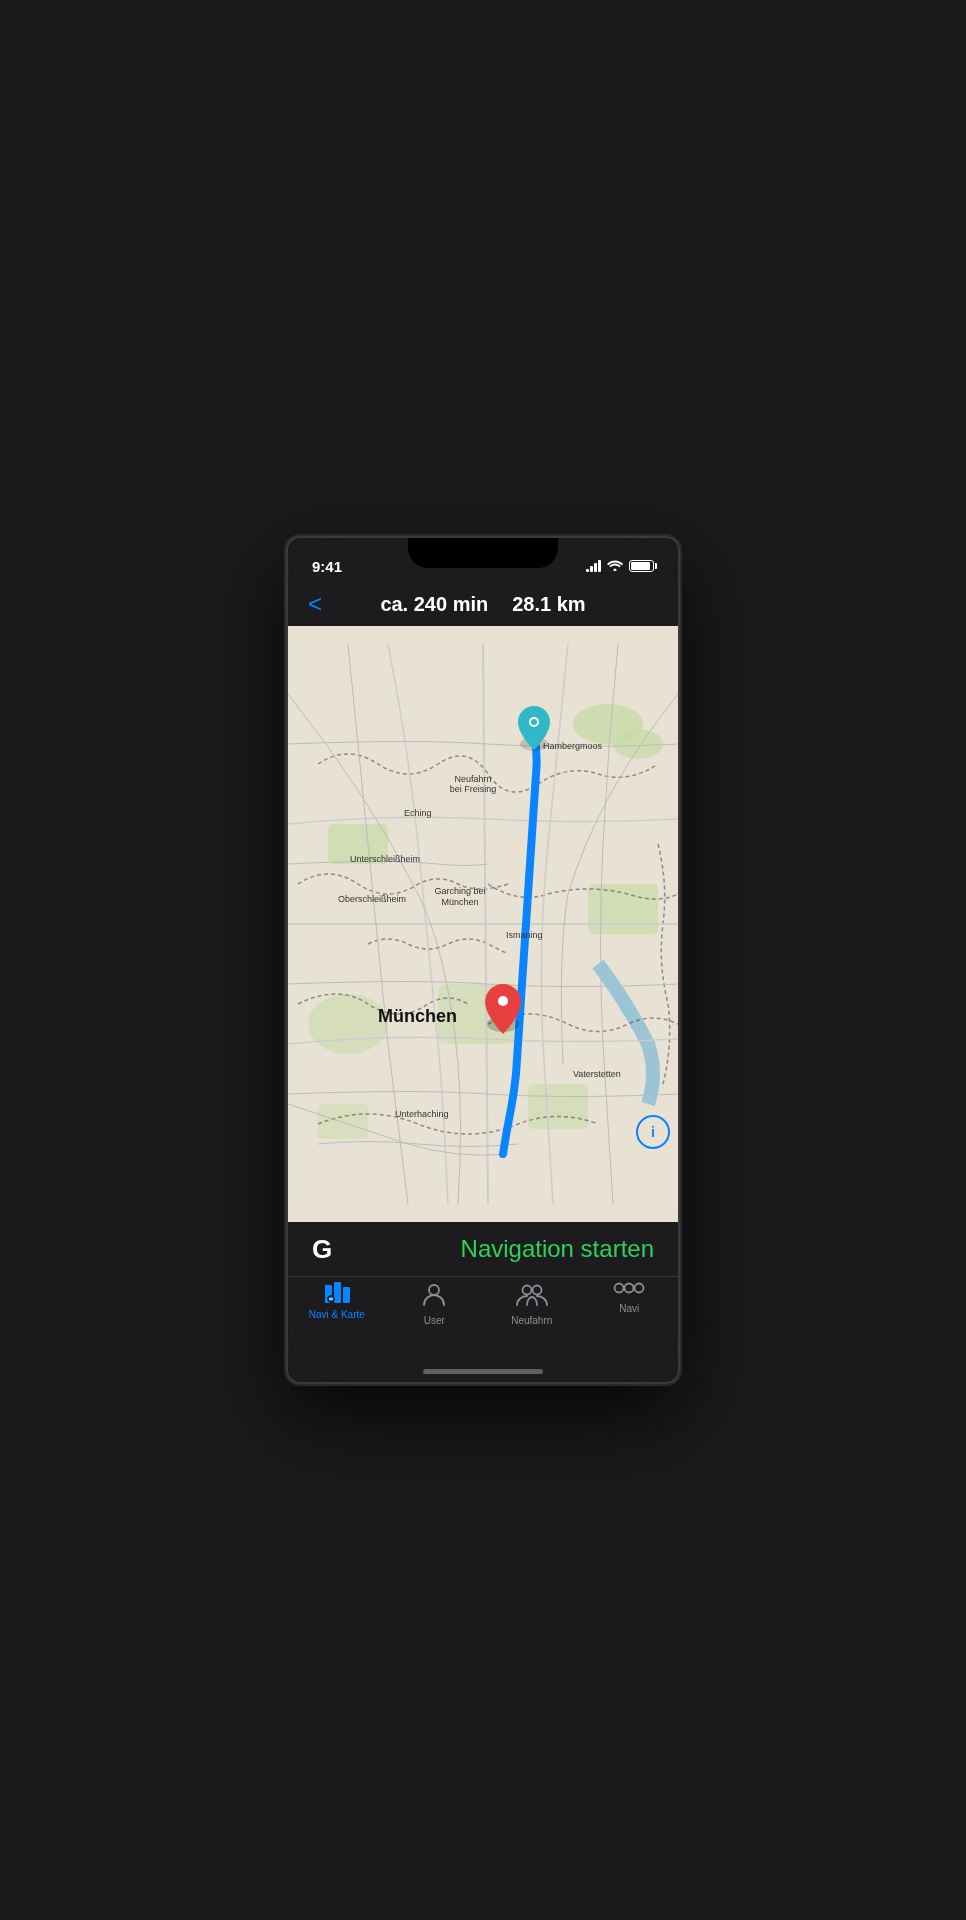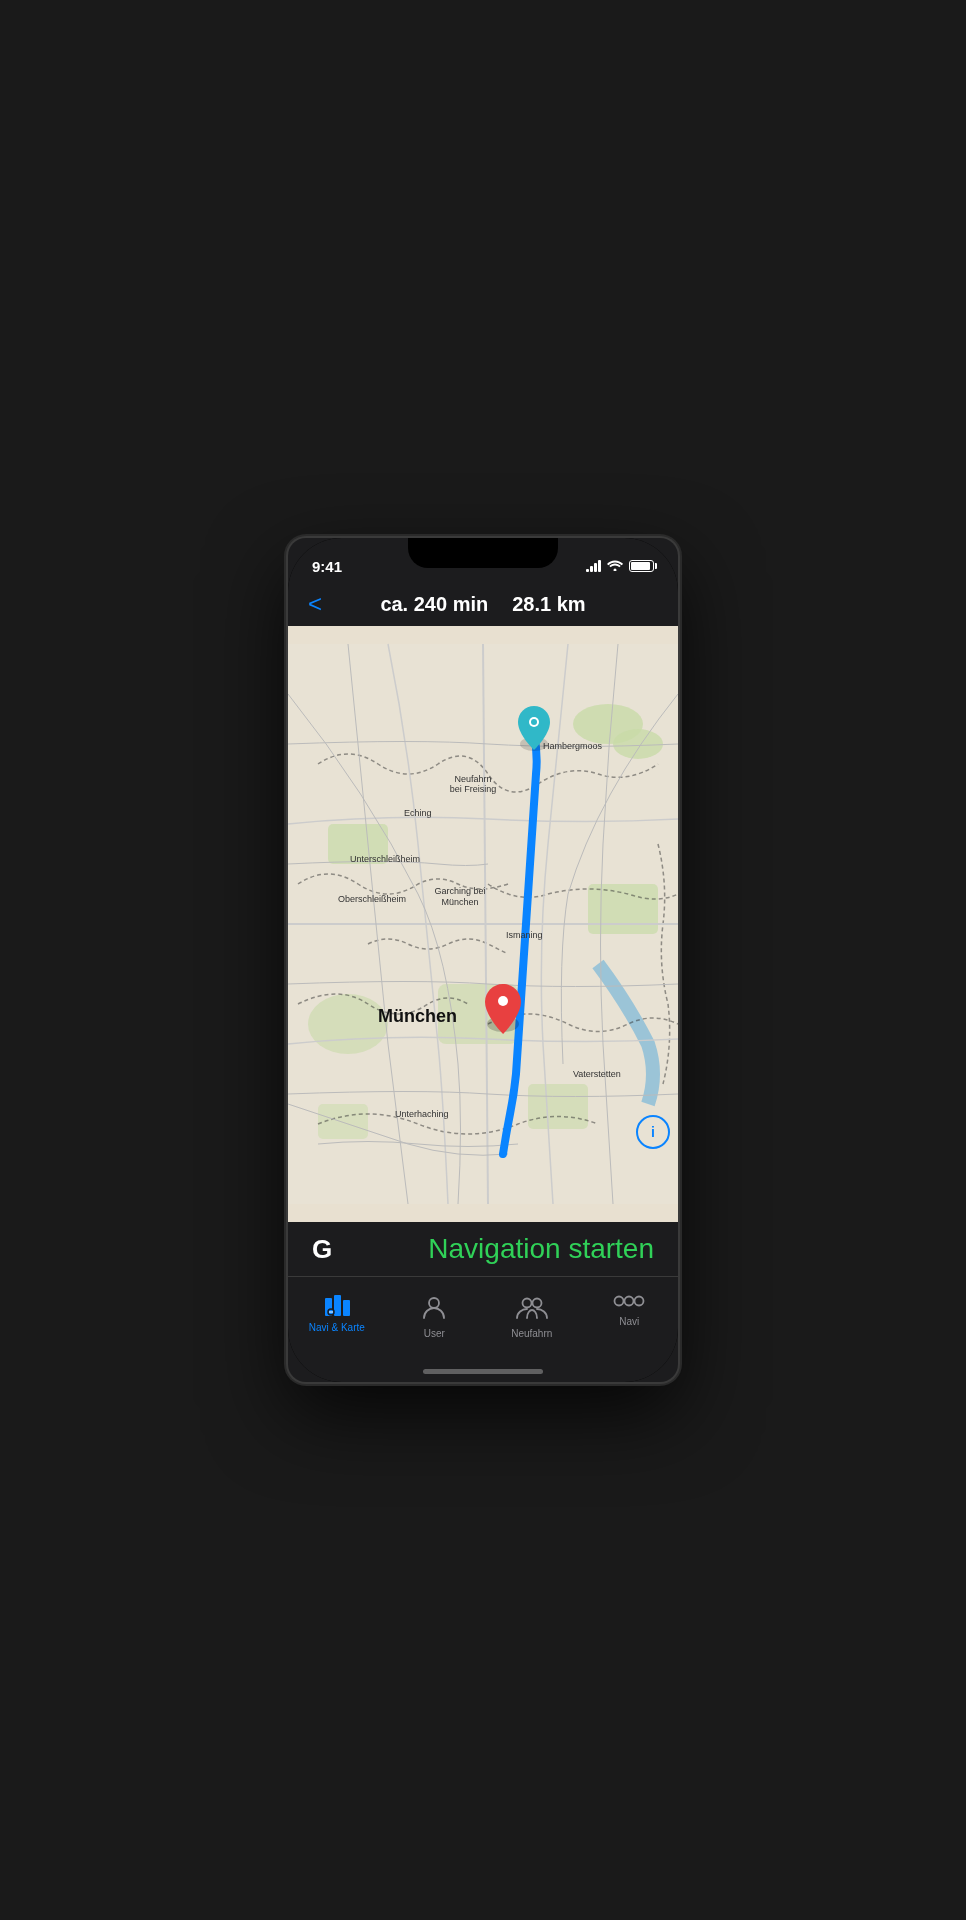--- a/index.html
+++ b/index.html
@@ -8,21 +8,21 @@
       display: flex;
       justify-content: center;
       align-items: center;
       min-height: 100vh;
       font-family: -apple-system, BlinkMacSystemFont, 'Helvetica Neue', Arial, sans-serif;
     }
     .phone-outer {
       width: 390px;
       height: 844px;
       background: #1c1c1e;
-      border-radius: 18px;
+      border-radius: 12px;
       position: relative;
       box-shadow: 0 0 0 2px #3a3a3a, 0 0 0 4px #2a2a2a, 0 30px 80px rgba(0,0,0,0.8);
       overflow: hidden;
     }
     .phone-screen {
       position: absolute;
       top: 0; left: 0; right: 0; bottom: 0;
       background: #000;
       border-radius: 54px;
       overflow: hidden;
@@ -158,32 +158,32 @@
       padding: 0 24px;
       flex-shrink: 0;
     }
     .g-logo {
       font-size: 26px;
       font-weight: 700;
       color: #fff;
       font-style: normal;
     }
     .nav-start-btn {
-      font-size: 28px;
+      font-size: 24px;
       font-weight: 500;
       color: #30d158;
       cursor: pointer;
     }
     
     .tab-bar {
       background: #1c1c1e;
       height: 84px;
       display: flex;
       align-items: flex-start;
-      padding-top: 17px;
+      padding-top: 4px;
       flex-shrink: 0;
       border-top: 0.5px solid #3a3a3a;
     }
     .tab-item {
       flex: 1;
       display: flex;
       flex-direction: column;
       align-items: center;
       gap: 4px;
       cursor: pointer;

